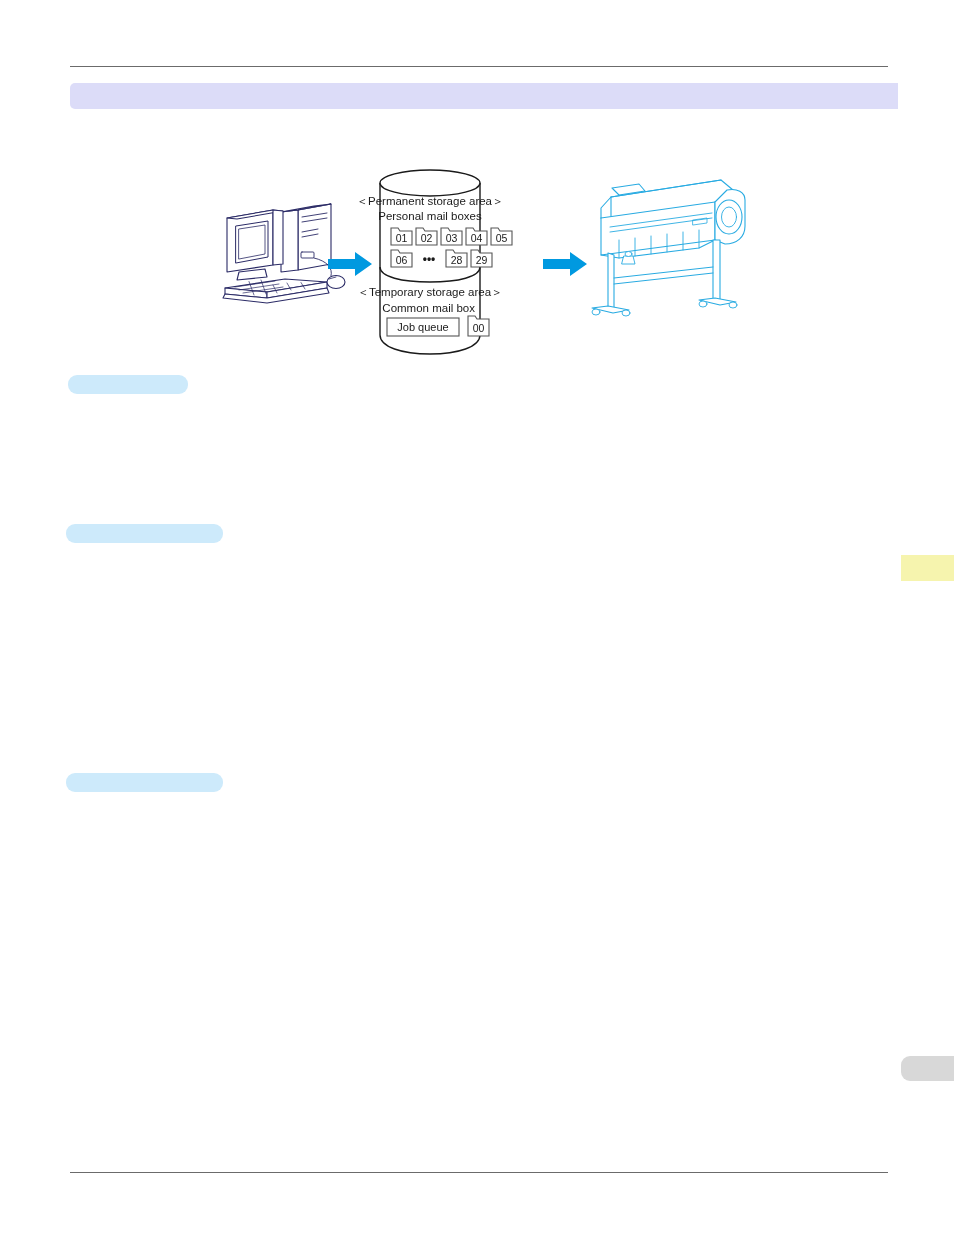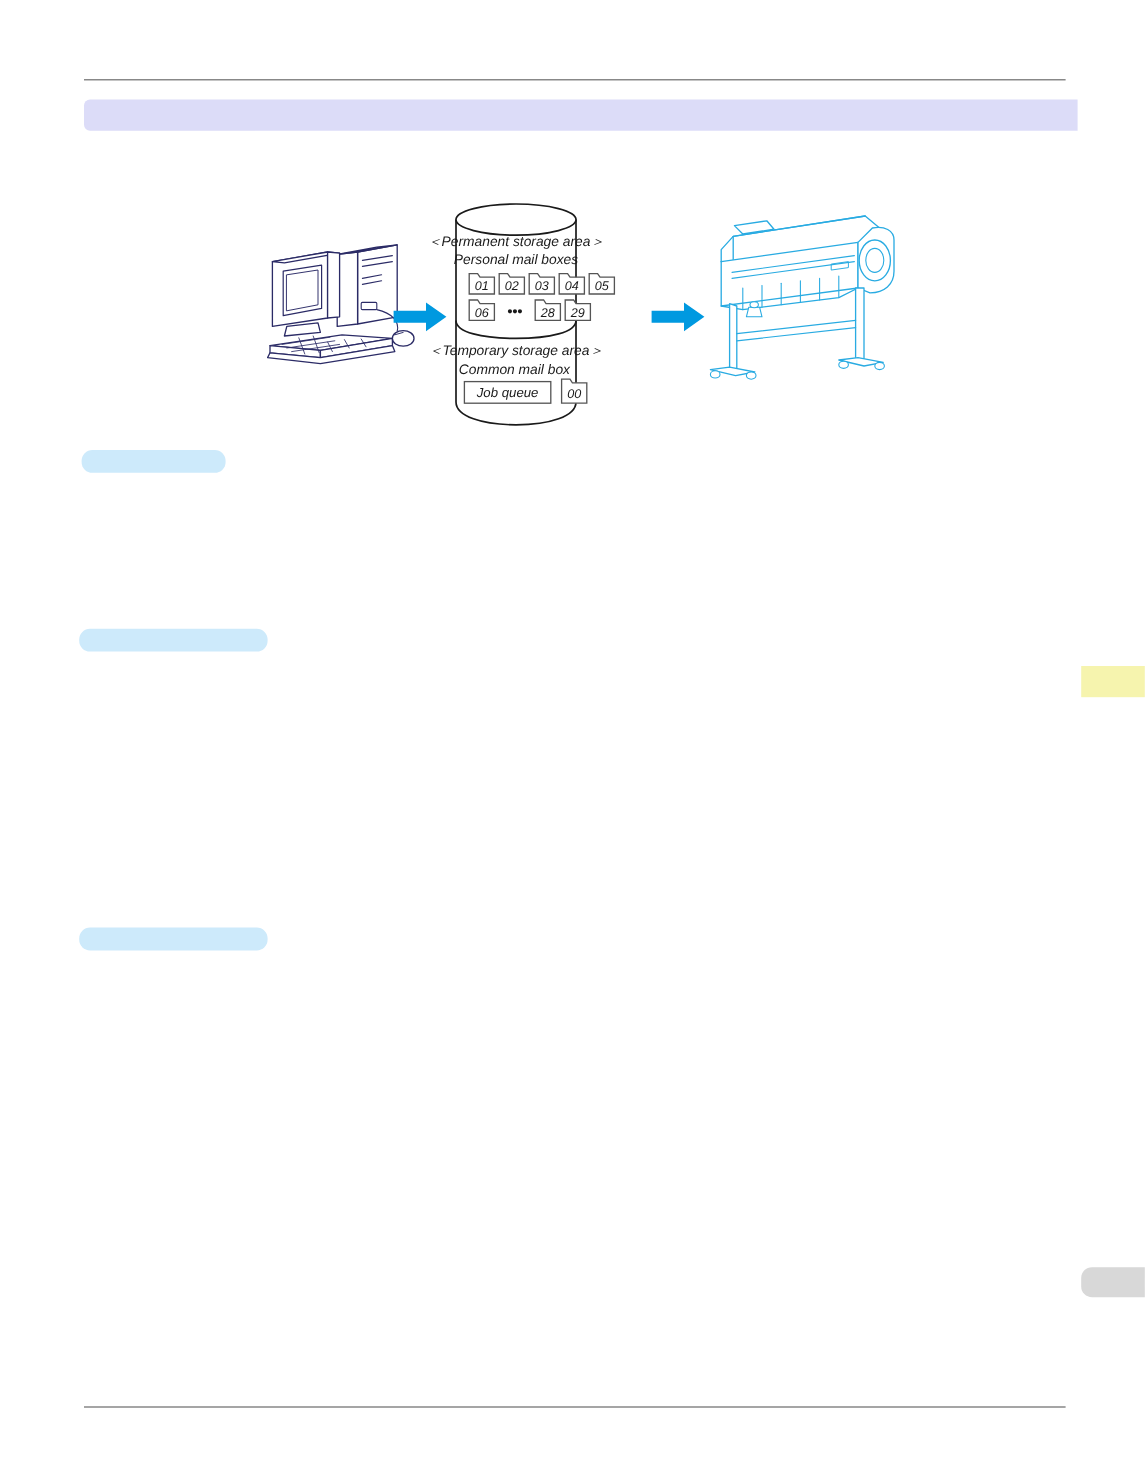--- a/index.html
+++ b/index.html
@@ -14,21 +14,20 @@
     position: relative;
     font-family: "Liberation Sans", sans-serif;
     overflow: hidden;
   }
   .page {
     position: absolute;
     left: 0; top: 0;
     width: 954px;
     height: 1235px;
     background: #ffffff;
-    font-style: italic;
   }
   
   .header-rule {
     position: absolute;
     left: 70px;
     top: 66px;
     width: 818px;
     height: 0;
     border-top: 1.6px solid #6b6b6b;
   }

